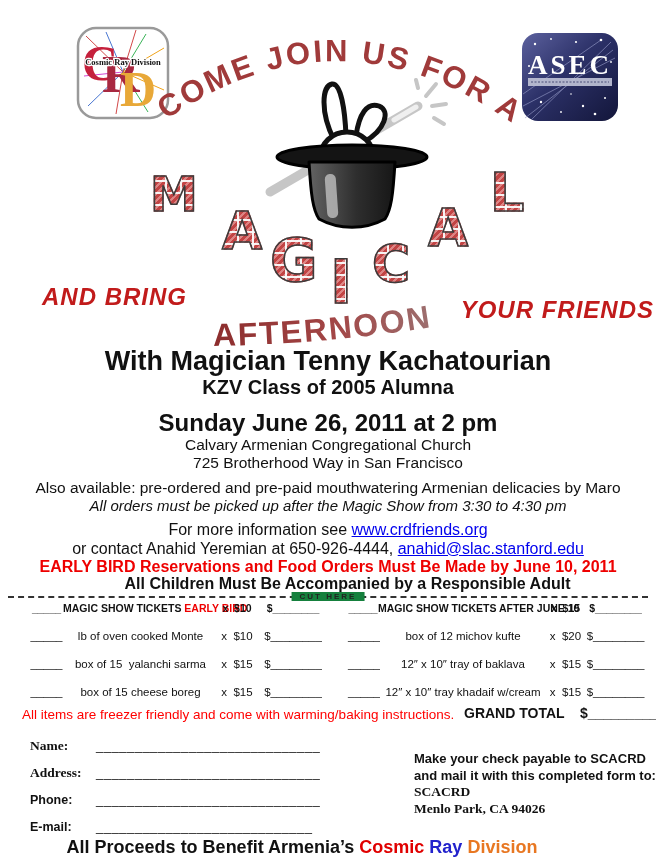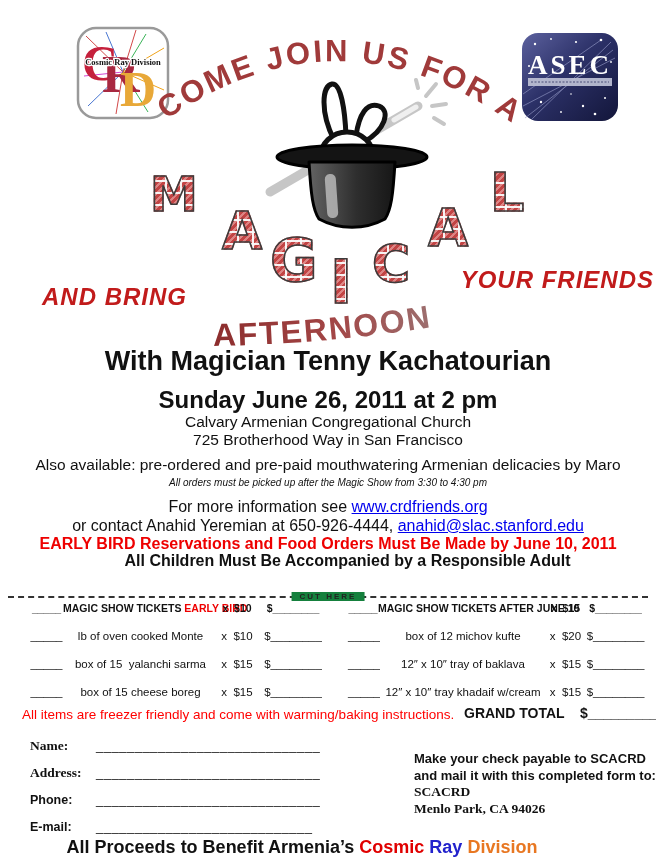--- a/index.html
+++ b/index.html
@@ -20,31 +20,31 @@
     background:
       repeating-linear-gradient(90deg, rgba(250,250,250,.95) 0 2px, rgba(0,0,0,0) 2px 15px),
       repeating-linear-gradient(0deg, rgba(250,250,250,.95) 0 2px, rgba(0,0,0,0) 2px 12px),
       repeating-linear-gradient(135deg, #dd8484 0 2px, #c24444 2px 5px);
     -webkit-background-clip:text;background-clip:text;color:transparent;
     -webkit-text-stroke:1.6px #3c3c3c;}
 
   
   .tag{color:#c11b1b;font-style:italic;font-weight:600;font-size:24px;letter-spacing:1px;white-space:nowrap;}
   .tag-left{left:42px;top:283px;}
-  .tag-right{right:2px;top:266px;}
+  .tag-right{right:2px;top:296px;}
   .afternoon-svg{left:203px;top:299px;width:334px;height:58px;}
 
   
   .event-block{left:0;top:346px;width:656px;text-align:center;}
   .ev-headline{font-size:27px;font-weight:bold;line-height:30px;}
   .ev-alumna{font-size:20px;font-weight:bold;line-height:23px;}
   .ev-datetime{font-size:24px;font-weight:bold;line-height:27px;margin-top:10px;}
   .ev-venue,.ev-address{font-size:15.5px;line-height:18px;}
   .dt-food{font-size:15.5px;line-height:18px;margin-top:7px;}
-  .dt-pickup{font-size:10px;line-height:18px;font-style:italic;}
+  .dt-pickup{font-size:15px;line-height:18px;font-style:italic;}
   .dt-info,.dt-contact{font-size:16px;line-height:19px;}
   .dt-info{margin-top:5px;}
   .dt-early{font-size:16px;line-height:17px;font-weight:bold;color:#ee0000;}
   .dt-children{font-size:16px;line-height:17px;font-weight:bold;padding-left:39px;}
   .link{color:#0000ee;text-decoration:underline;cursor:pointer;}
 
   
   .cut-line{left:8px;top:596px;width:640px;border-top:2px dashed #333;height:0;}
   .cut-label{position:absolute;left:50%;top:-6px;transform:translateX(-50%);background:#15803d;
              padding:0 8px;font-size:8px;font-weight:bold;letter-spacing:2px;color:#222;}
@@ -219,20 +219,21 @@
         </linearGradient>
       </defs>
       <text font-family="Liberation Sans, sans-serif" font-weight="bold" font-size="32" letter-spacing="2" fill="url(#afnGrad)">
         <textPath href="#afnPath">AFTERNOON</textPath>
       </text>
     </svg>
   </div>
 
   <div class="abs event-block">
     <div class="ev-headline">With Magician Tenny Kachatourian</div>
+    <div class="ev-alumna">KZV Class of 2005 Alumna</div>
     <div class="ev-datetime">Sunday June 26, 2011 at 2 pm</div>
     <div class="ev-venue">Calvary Armenian Congregational Church</div>
     <div class="ev-address">725 Brotherhood Way in San Francisco</div>
     <div class="dt-food">Also available: pre-ordered and pre-paid mouthwatering Armenian delicacies by Maro</div>
     <div class="dt-pickup">All orders must be picked up after the Magic Show from 3:30 to 4:30 pm</div>
     <div class="dt-info"><span style="white-space:pre">For more information see </span><a class="link">www.crdfriends.org</a></div>
     <div class="dt-contact"><span style="white-space:pre">or contact Anahid Yeremian at 650-926-4444, </span><a class="link">anahid@slac.stanford.edu</a></div>
     <div class="dt-early">EARLY BIRD Reservations and Food Orders Must Be Made by June 10, 2011</div>
     <div class="dt-children">All Children Must Be Accompanied by a Responsible Adult</div>
   </div>

